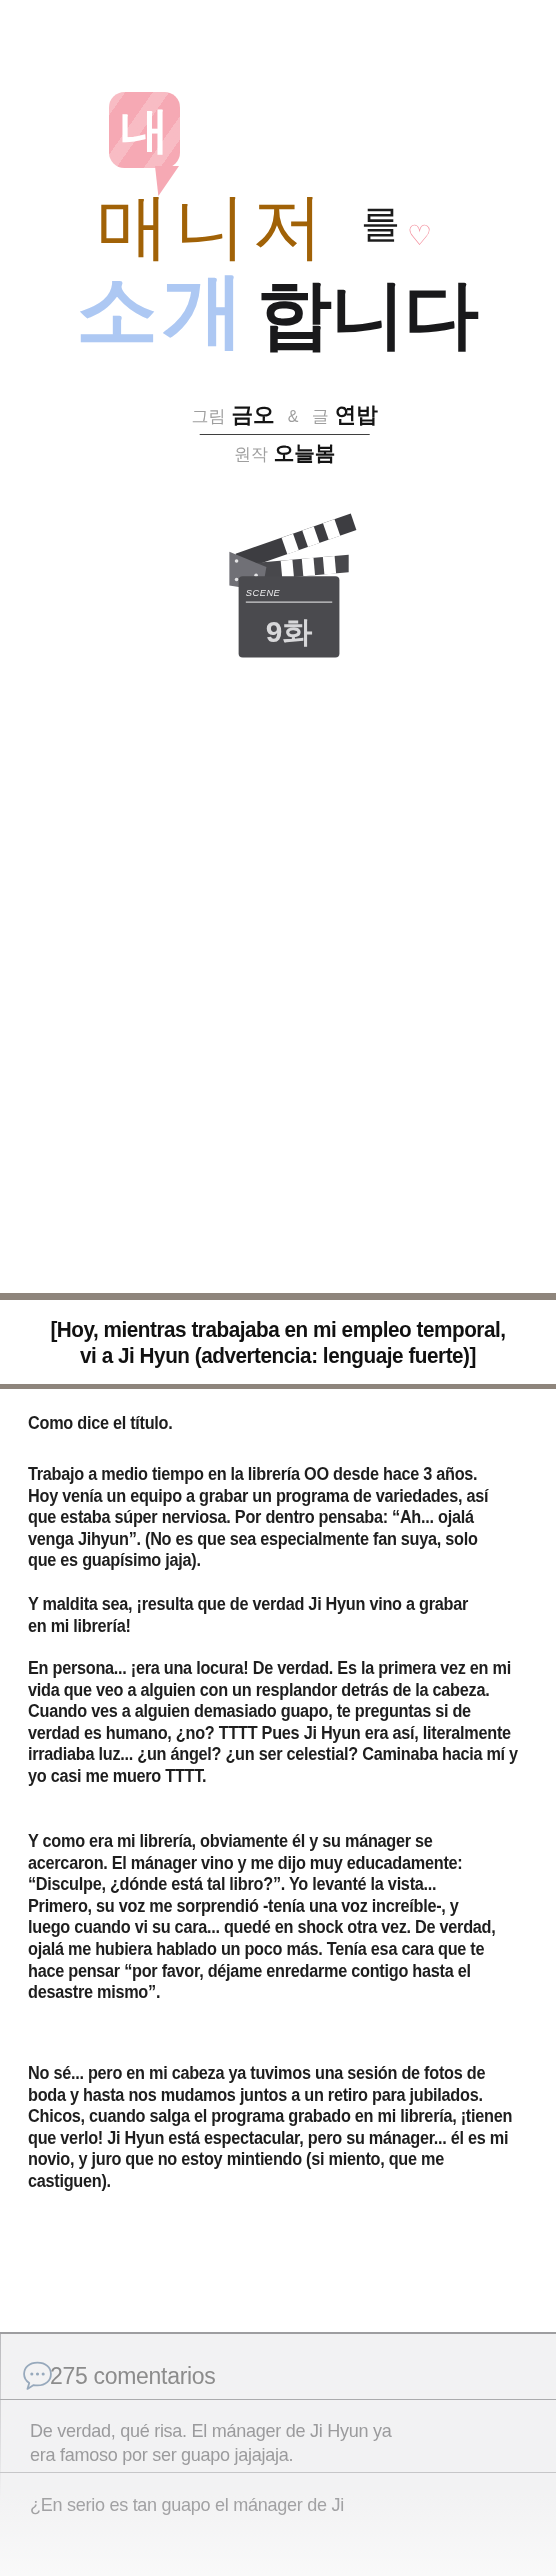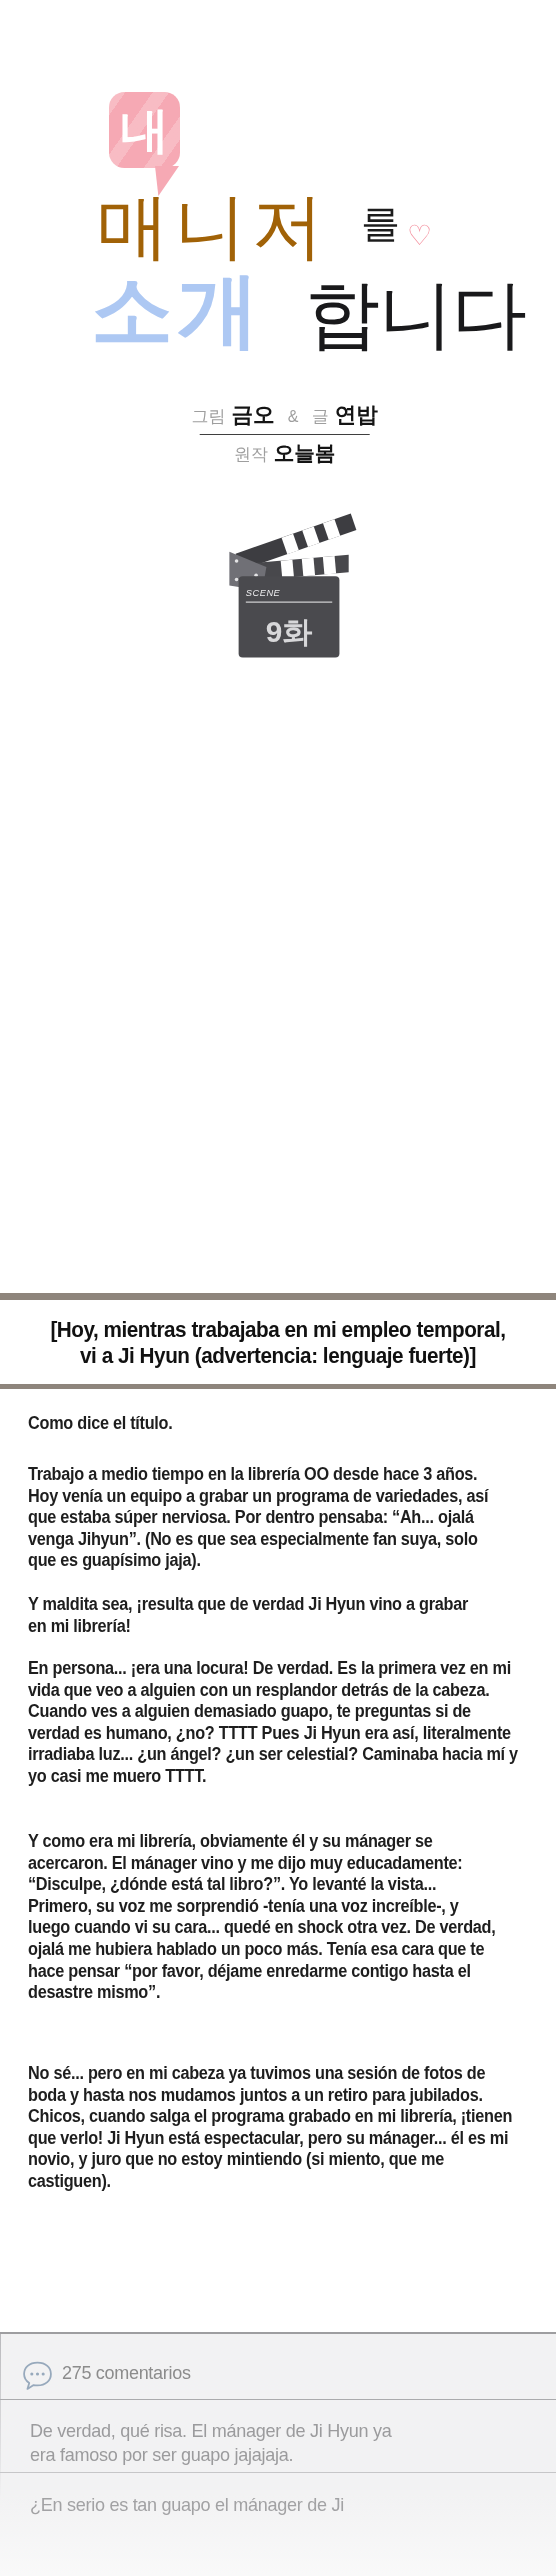--- a/index.html
+++ b/index.html
@@ -9,43 +9,43 @@
   
   .bubble{left:109px;top:92px;width:71px;height:76px;background:#f6a9b4;border-radius:15.5px;
           background-image:repeating-linear-gradient(125deg,rgba(255,255,255,.22) 0 13.4px,rgba(255,255,255,0) 13.4px 36px);
           display:flex;align-items:center;justify-content:center;}
   .bubble-tail{left:155px;top:166px;width:24px;height:30px;background:#f6a9b4;
                clip-path:polygon(0 0,100% 0,14% 100%);}
   .t-nae{color:#ffffff;font-size:49px;font-weight:700;line-height:1;}
   .t-manager{left:97px;top:190px;font-size:72px;line-height:1;font-weight:400;color:#a16207;letter-spacing:5.2px;}
   .t-reul{left:361px;top:204px;font-size:39px;line-height:1;font-weight:400;color:#1c1c1c;}
   .t-heart{left:407px;top:222px;font-size:28px;line-height:1;color:#f4919f;font-weight:400;}
-  .t-sogae{left:91px;top:269px;font-size:82px;line-height:1;font-weight:700;color:#adc8f3;letter-spacing:4.1px;}
-  .t-hamnida{left:257px;top:277px;font-size:75px;line-height:1;font-weight:400;color:#19191b;letter-spacing:-1.5px;margin-left:48px;}
+  .t-sogae{left:76px;top:269px;font-size:82px;line-height:1;font-weight:700;color:#adc8f3;letter-spacing:4.1px;}
+  .t-hamnida{left:257px;top:277px;font-size:75px;line-height:1;font-weight:700;color:#19191b;letter-spacing:-1.5px;}
   
   .credits{left:0;top:402px;width:556px;text-align:center;transform:translateX(6.7px);}
   .credit-line1{font-size:21.6px;line-height:25px;color:#141414;font-weight:700;}
   .credit-line2{font-size:20.6px;line-height:24px;color:#141414;font-weight:700;margin-top:6.2px;}
   .credit-label{font-size:17px;color:#9e9e9e;font-weight:400;}
   .credit-amp{font-size:16px;color:#9e9e9e;font-weight:400;padding:0 7.2px;}
   .credit-divider{width:170px;height:0;border-top:1px solid #3f3f3f;margin:5.2px auto 0 auto;}
   
   .bar1{left:0;top:1293px;width:556px;height:7.2px;background:#8e857c;}
   .bar2{left:0;top:1384px;width:556px;height:5.2px;background:#8e857c;}
   .post-header{left:0;top:1317px;width:556px;text-align:center;font-weight:700;color:#111;
                font-size:21.6px;line-height:26px;letter-spacing:-0.5px;transform:scaleX(.96);}
   
   .para{left:28px;width:520px;font-size:17.5px;line-height:21.6px;font-weight:700;color:#1e1e1e;
         letter-spacing:-0.3px;transform:scaleX(.93);transform-origin:left top;}
   .para div{white-space:nowrap;}
   
   .comments{left:0;top:2332px;width:556px;height:309px;border-top:2.1px solid #9e9ea0;
             background:linear-gradient(180deg,#f2f2f3 0%,#f2f2f3 52%,rgba(242,242,243,0) 100%);}
   .comments .leftedge{left:0;top:0;width:1px;height:165px;background:linear-gradient(#b9b9bc,rgba(185,185,188,0));}
-  .cmt-count{left:62px;top:29px;font-size:18px;color:#8c8c8c;letter-spacing:-0.3px;}
+  .cmt-count{left:50px;top:29px;font-size:23px;color:#8c8c8c;letter-spacing:-0.3px;}
   .cmt-div1{left:0;top:65px;width:556px;height:1px;background:#ababad;}
   .cmt-div2{left:0;top:138px;width:556px;height:1px;background:#c6c6c8;}
   .cmt-text{left:30px;font-size:19px;line-height:24px;color:#9b9b9d;letter-spacing:-0.3px;
             transform:scaleX(.95);transform-origin:left top;}
   .cmt-text div{white-space:nowrap;}
   .cmt1{top:85px;}
   .cmt2{top:159px;color:#a2a2a4;}
 </style>
 </head>
 <body>

